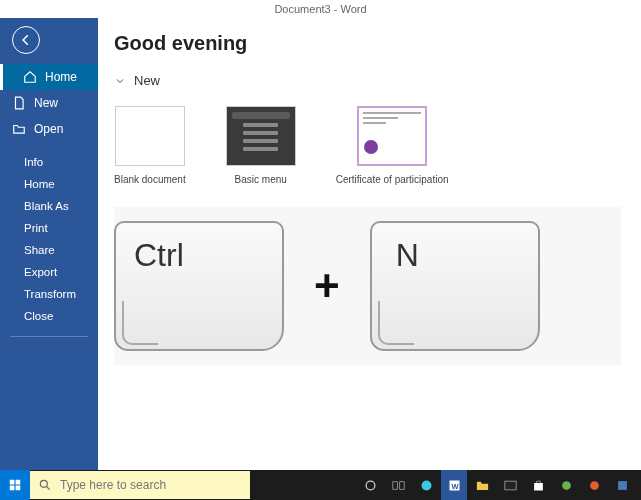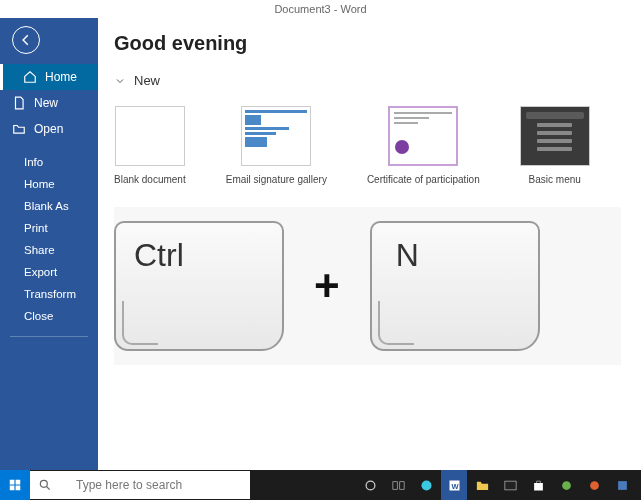--- a/index.html
+++ b/index.html
@@ -34,21 +34,21 @@
 .th-menu .hd { height:7px; background:#5a5a5a; border-radius:2px; }
 .th-menu .it { height:4px; background:#888; border-radius:1px; width:60%; align-self:center; }
 .shortcut { margin-top:22px; background:#f7f7f7; height:158px; display:flex; align-items:center; justify-content:flex-start; gap:30px; }
 .key { width:170px; height:130px; background:linear-gradient(180deg,#fafafa,#e8e8e8); border:2px solid #999; border-radius:10px 10px 22px 14px; position:relative; font-size:32px; font-weight:500; color:#333; padding:14px 0 0 18px; }
 .key::after { content:""; position:absolute; left:6px; bottom:4px; width:34px; height:42px; border:2px solid #aaa; border-right:none; border-top:none; border-radius:0 0 0 10px; }
 .key.n { padding-left:24px; }
 .plus { font-size:44px; font-weight:700; color:#111; }
 .taskbar { height:30px; background:#1c1c1c; display:flex; align-items:center; }
 .start { width:30px; height:30px; background:#0078d7; display:flex; align-items:center; justify-content:center; }
 .start svg { width:14px; height:14px; }
-.search { flex:0 0 220px; height:28px; background:#ffffff; display:flex; align-items:center; gap:24px; padding:0 8px; font-size:12px; color:#777; }
+.search { flex:0 0 220px; height:28px; background:#fef9c3; display:flex; align-items:center; gap:8px; padding:0 8px; font-size:12px; color:#777; }
 .tb-icons { display:flex; margin-left:auto; gap:2px; padding-right:6px; }
 .tb-ic { width:26px; height:30px; display:flex; align-items:center; justify-content:center; color:#ccc; cursor:pointer; }
 .tb-ic svg { width:15px; height:15px; }
 .tb-ic.word { background:#2b579a; }
 </style>
 </head>
 <body>
 
 <div class="titlebar">
   <span>Document3</span>
@@ -101,48 +101,38 @@
           <path d="M6 9l6 6 6-6" stroke="#555" stroke-width="2" fill="none"></path>
         </svg>
       <span>New</span>
     </div>
     <div class="templates">
       <div class="tpl">
         <div class="thumb"></div>
         <div class="tlabel">Blank document</div>
       </div>
       <div class="tpl">
-        <div class="thumb th-sig">
-          <div class="ln"></div>
-            <div class="sq"></div>
-            <div class="ln" style="width:70%"></div>
-            <div class="ln" style="width:50%"></div>
-            <div class="sq" style="width:22px"></div>
+        <div class="thumb th-menu">
+          <div class="hd"></div>
+            <div class="it"></div>
+            <div class="it"></div>
+            <div class="it"></div>
+            <div class="it"></div>
         </div>
-        <div class="tlabel">Email signature gallery</div>
+        <div class="tlabel">Basic menu</div>
       </div>
       <div class="tpl">
         <div class="thumb th-cert">
           <div class="tx"></div>
             <div class="tx" style="width:60%"></div>
             <div class="tx" style="width:40%"></div>
             <div class="bd"></div>
         </div>
         <div class="tlabel">Certificate of participation</div>
       </div>
-      <div class="tpl">
-        <div class="thumb th-menu">
-          <div class="hd"></div>
-            <div class="it"></div>
-            <div class="it"></div>
-            <div class="it"></div>
-            <div class="it"></div>
-        </div>
-        <div class="tlabel">Basic menu</div>
-      </div>
     </div>
 
     <div class="shortcut">
       <div class="key">Ctrl</div>
       <div class="plus">+</div>
       <div class="key n">N</div>
     </div>
   </div>
 </div>
 

